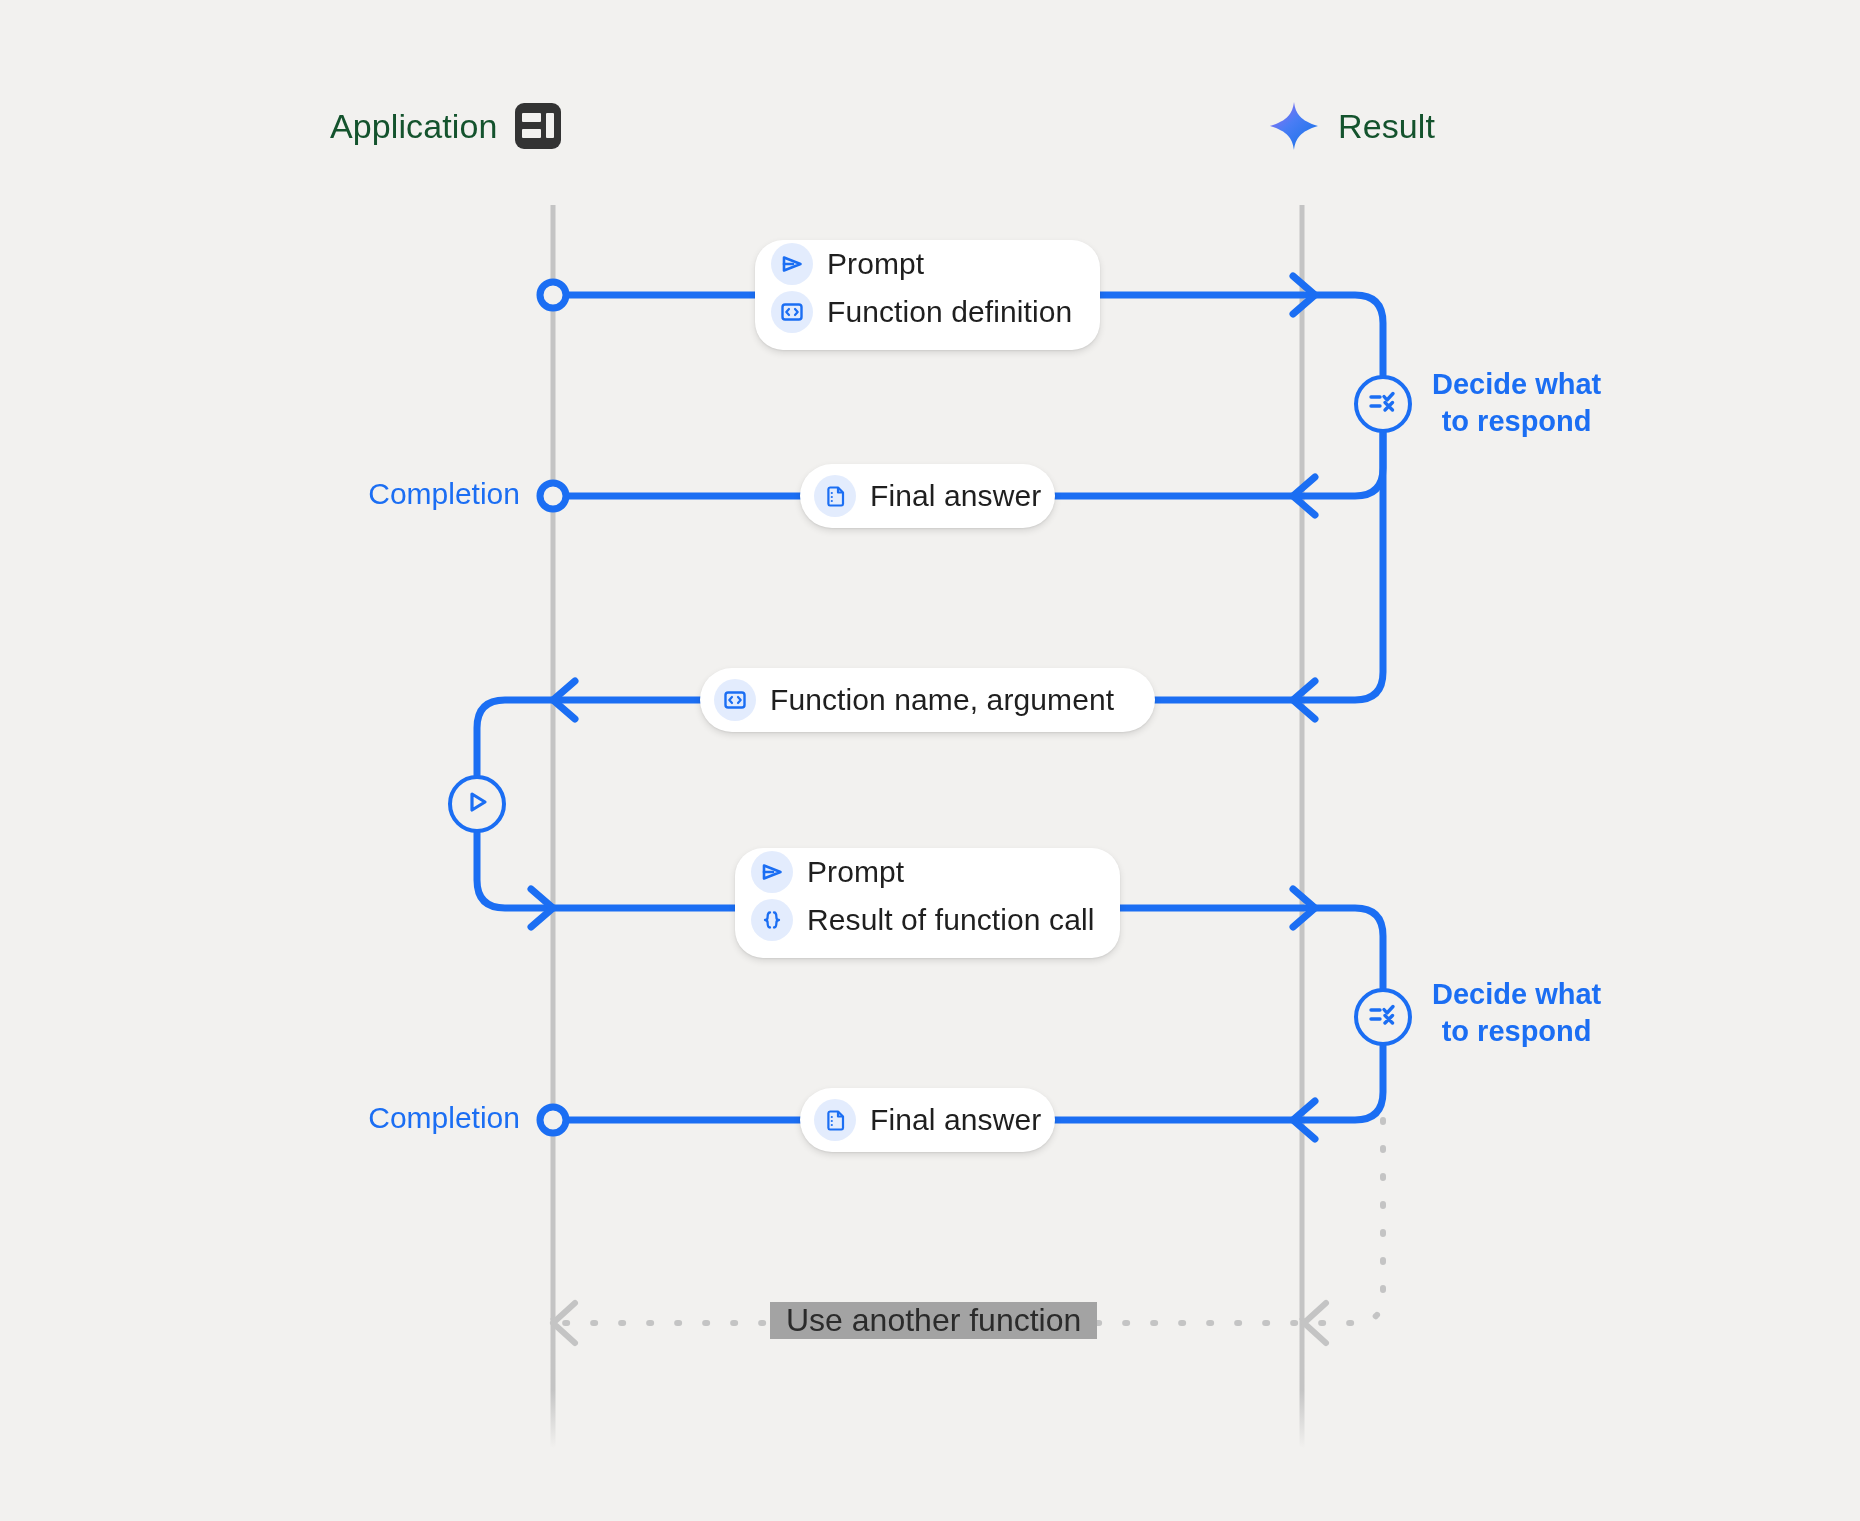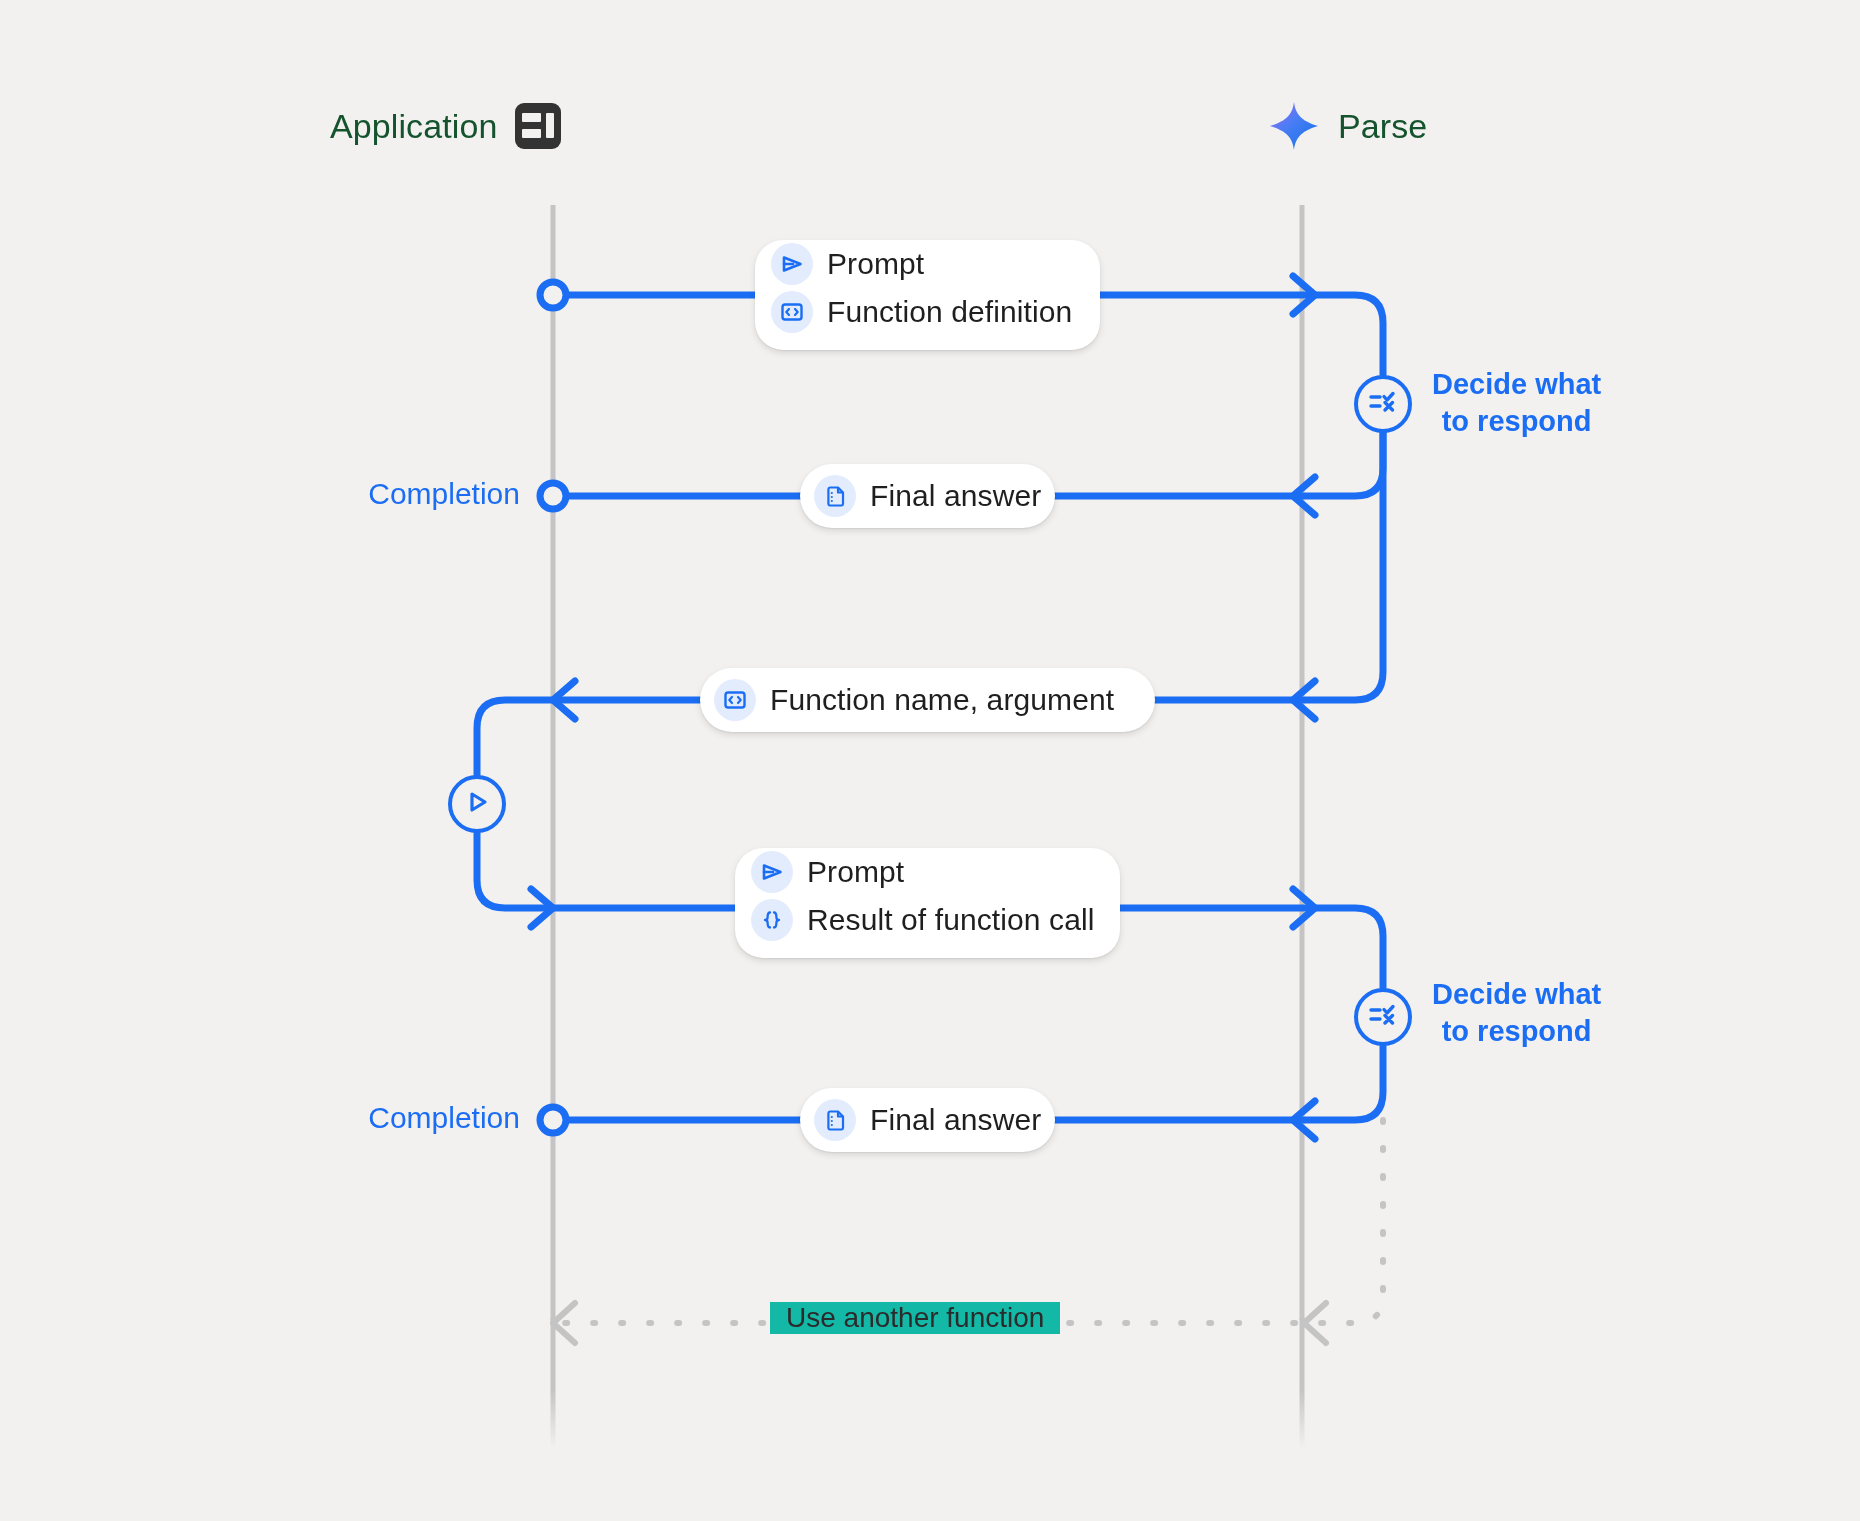--- a/index.html
+++ b/index.html
@@ -130,23 +130,23 @@
   .completion {
     position: absolute;
     color: #1B6EF3;
     font-size: 30px;
     white-space: nowrap;
     text-align: right;
   }
 
   .loop-label {
     position: absolute;
-    font-size: 28px;
+    font-size: 32px;
     color: #2B2B2B;
-    background: #14b8a6;
+    background: #a3a3a3;
     padding: 0 16px;
     white-space: nowrap;
   }
 </style>
 </head>
 <body>
 
 <div id="stage">
 
   <div class="lane-header" style="left:330px; top:103px;">
@@ -164,21 +164,21 @@
         <defs>
           <linearGradient id="gemGrad" x1="0.05" y1="0.05" x2="0.85" y2="0.95">
             <stop offset="0%" stop-color="#9B6BF0"></stop>
             <stop offset="45%" stop-color="#4A7DF5"></stop>
             <stop offset="100%" stop-color="#1A73E8"></stop>
           </linearGradient>
         </defs>
         <path d="M26 2 C27.6 13.6 32.2 20.6 50 26 C32.2 31.4 27.6 38.4 26 50 C24.4 38.4 19.8 31.4 2 26 C19.8 20.6 24.4 13.6 26 2 Z" fill="url(#gemGrad)"></path>
       </svg>
     </span>
-    <span class="lane-title">Parse</span>
+    <span class="lane-title">Result</span>
   </div>
 
   <svg id="wiring" viewBox="0 0 1860 1521">
     <defs>
       <linearGradient id="fadeApp" x1="0" y1="0" x2="0" y2="1">
         <stop offset="0%" stop-color="#C4C4C4" stop-opacity="1"></stop>
         <stop offset="55%" stop-color="#C4C4C4" stop-opacity="1"></stop>
         <stop offset="100%" stop-color="#C4C4C4" stop-opacity="0"></stop>
       </linearGradient>
       <linearGradient id="fadeGem" x1="0" y1="0" x2="0" y2="1">

